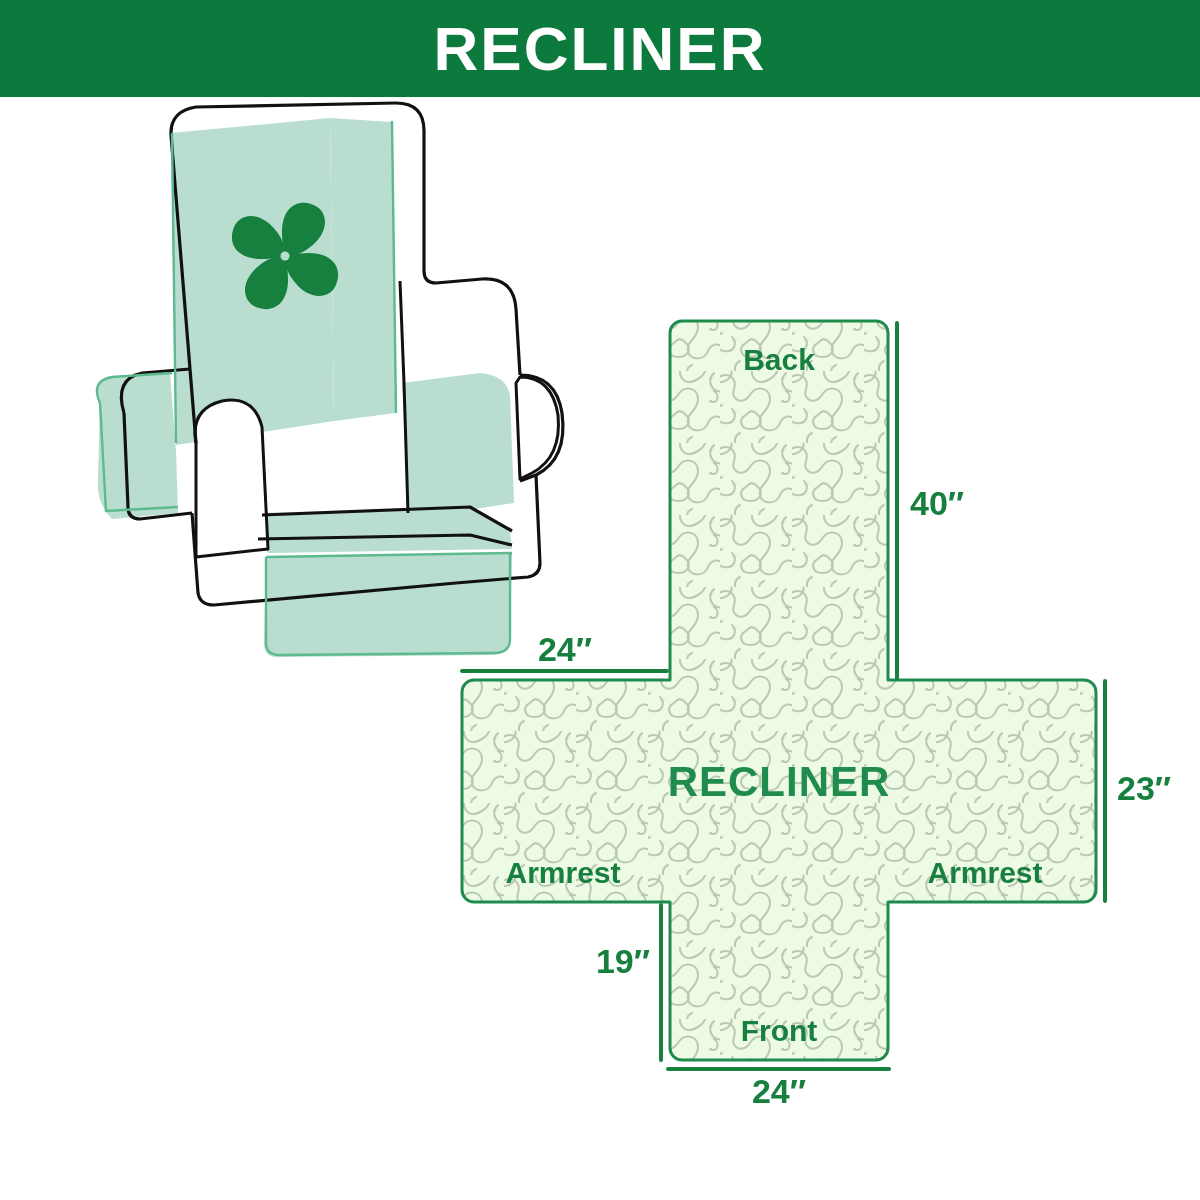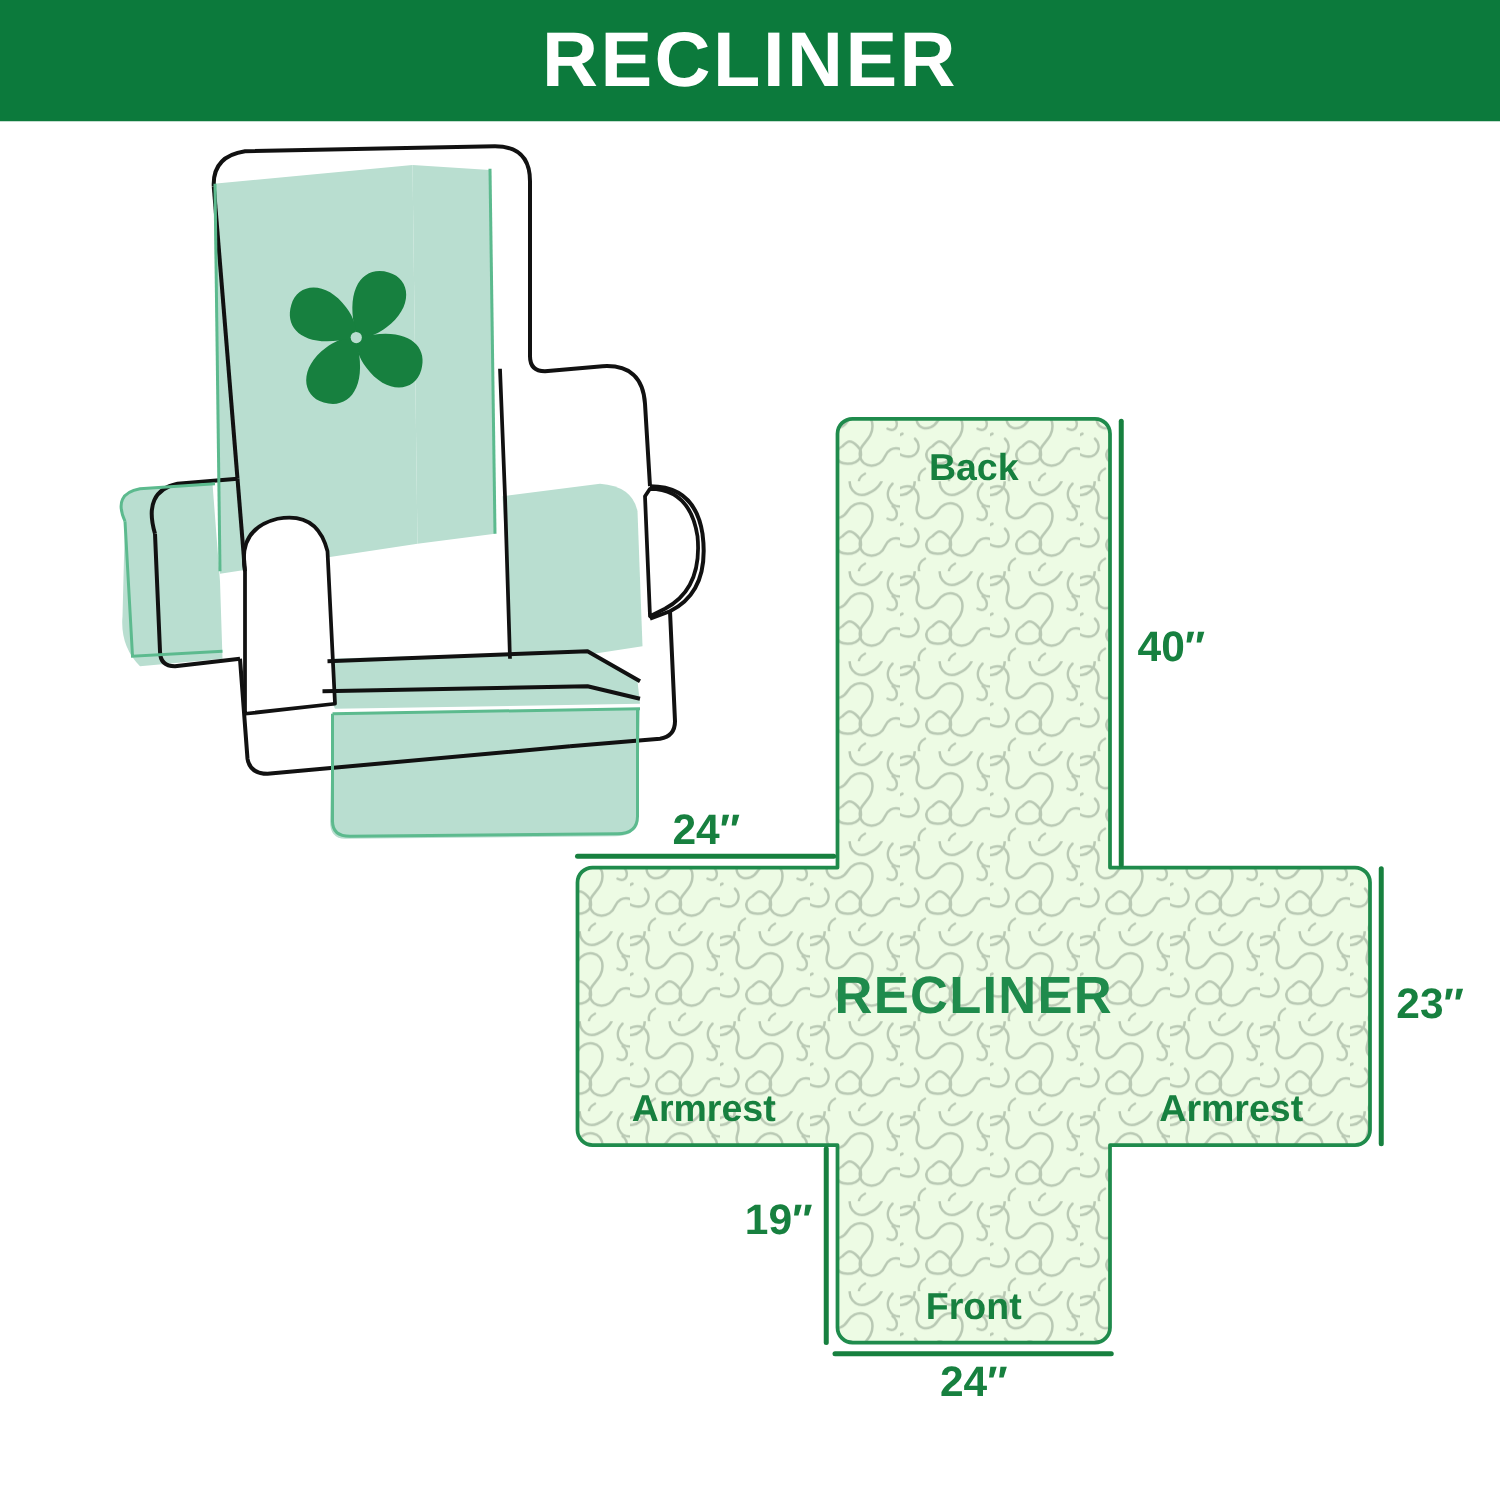--- a/index.html
+++ b/index.html
@@ -33,21 +33,21 @@
     font-weight: bold;
     letter-spacing: 2px;
     line-height: 1;
     font-family: "Liberation Sans", sans-serif;
   }
 
   
   #diagram-area {
     position: absolute;
     left: 0;
-    top: 97px;
+    top: 83px;
     width: 1200px;
     height: 821px;
   }
   #chair-illustration,
   #pattern-diagram {
     position: absolute;
     left: 0;
     top: 0;
   }
 

